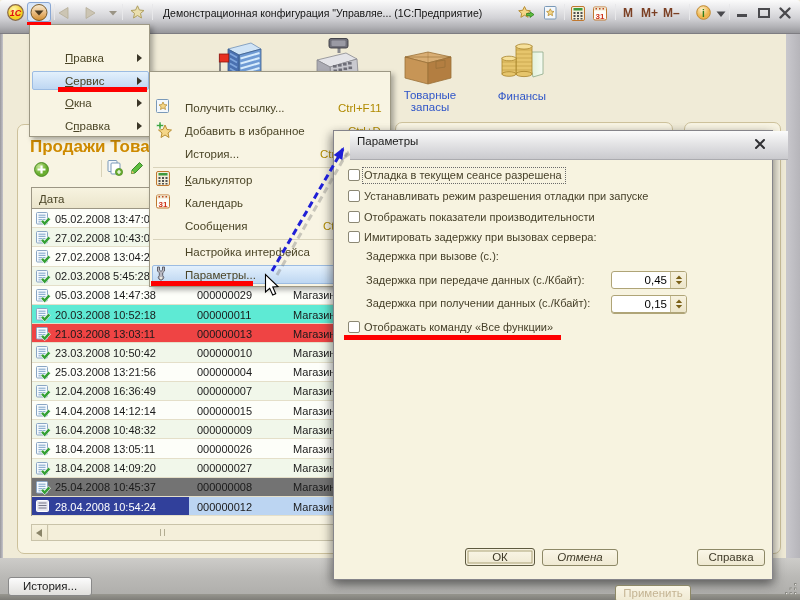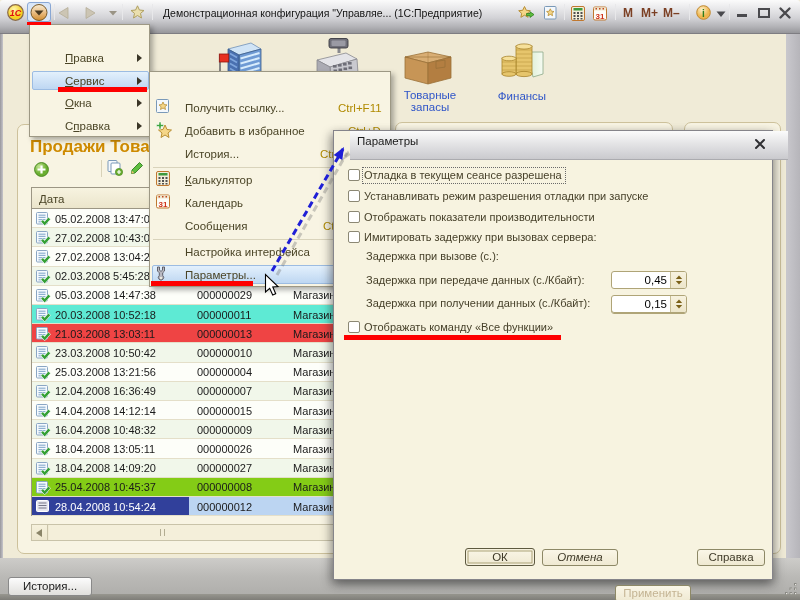--- a/index.html
+++ b/index.html
@@ -427,21 +427,21 @@
               <line x1="2.5" y1="7.6" x2="9.5" y2="7.6"></line>
               <line x1="2.5" y1="9.8" x2="5.5" y2="9.8"></line>
             </g>
             <path d="M4.8 9.6 L6.9 7.7 L8.6 9.5 L12.4 5.2 L14.6 7.2 L8.7 13.8 Z" fill="#35A035" stroke="#FFFFFF" stroke-width="0.6"></path>
           </svg>
         </span>
         <span class="dcell">18.04.2008 14:09:20</span>
         <span class="ncell">000000027</span>
         <span class="mcell">Магазин "Продукты"</span>
       </div>
-      <div class="trow" style="top:289.8px;background:#84cc16;">
+      <div class="trow" style="top:289.8px;background:#737373;">
         <span class="ricon">
           <svg width="15" height="15" viewBox="0 0 15 15">
             <rect x="0.5" y="0.5" width="11" height="11.5" rx="1" fill="#F6FAFE" stroke="#8AA6C4"></rect>
             <g stroke="#8FB0D0" stroke-width="1.2">
               <line x1="2.5" y1="3.2" x2="9.5" y2="3.2"></line>
               <line x1="2.5" y1="5.4" x2="9.5" y2="5.4"></line>
               <line x1="2.5" y1="7.6" x2="9.5" y2="7.6"></line>
               <line x1="2.5" y1="9.8" x2="5.5" y2="9.8"></line>
             </g>
             <path d="M4.8 9.6 L6.9 7.7 L8.6 9.5 L12.4 5.2 L14.6 7.2 L8.7 13.8 Z" fill="#35A035" stroke="#FFFFFF" stroke-width="0.6"></path>

